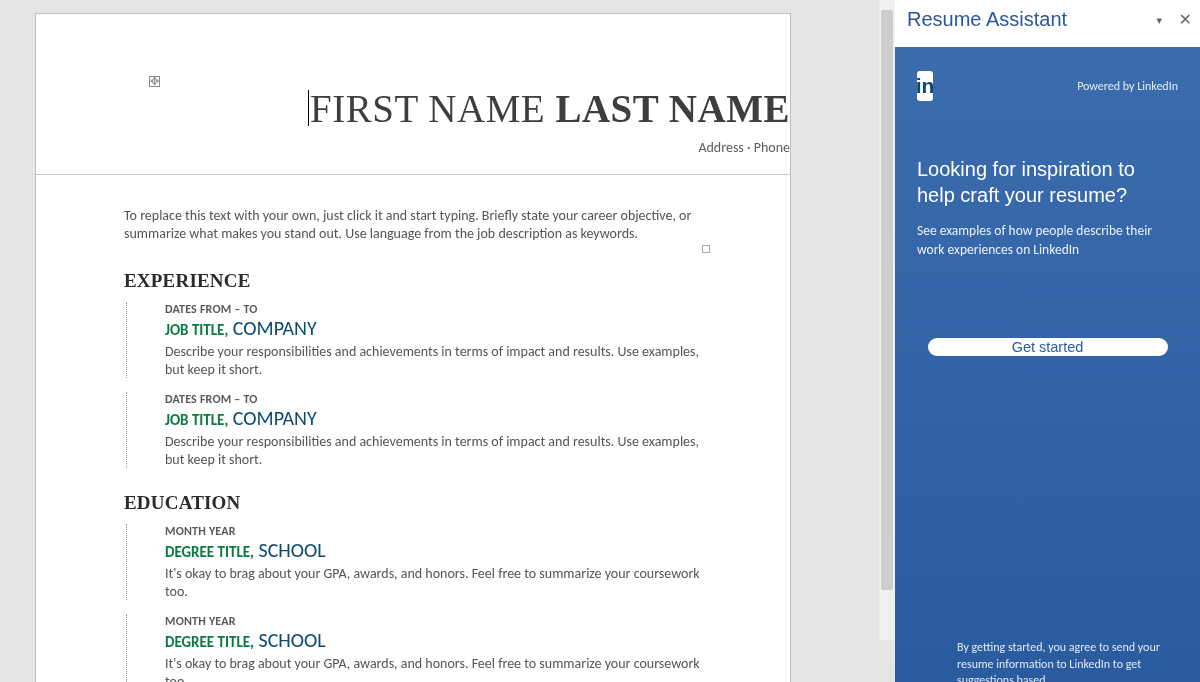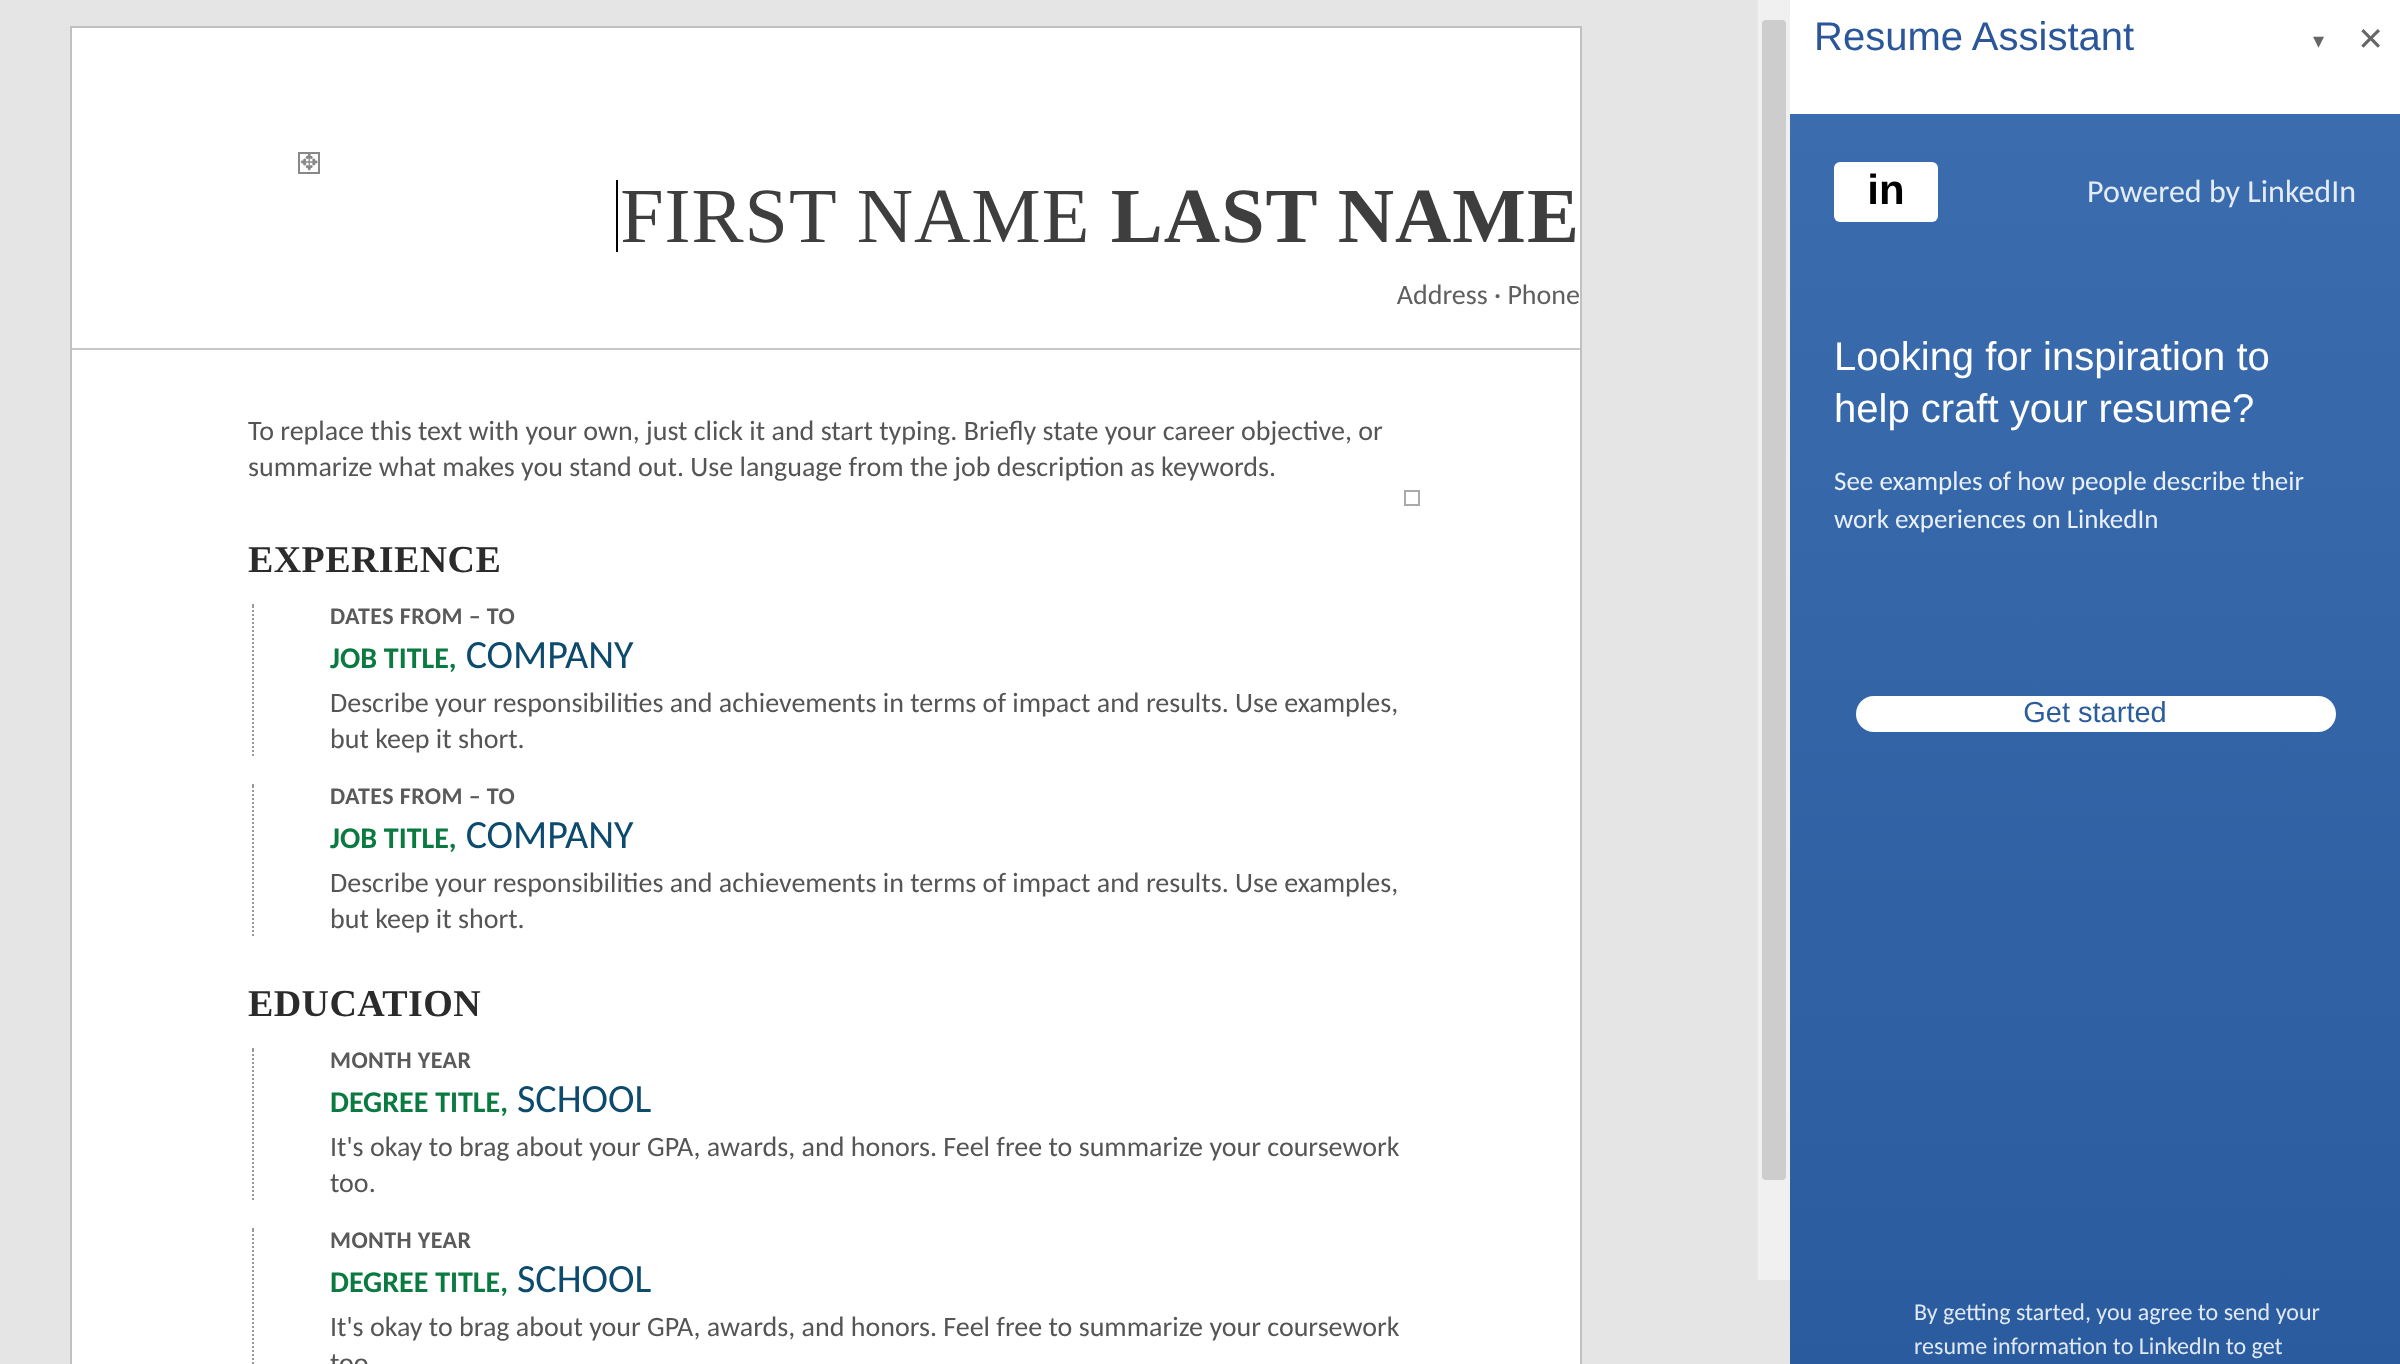--- a/index.html
+++ b/index.html
@@ -28,29 +28,29 @@
     .entry-title-row { margin-bottom: 3px; }
     .entry-title { font-size: 15px; color: #0b7a40; font-weight: 700; }
     .entry-company { font-size: 20px; color: #0c4a6e; }
     .entry-desc { font-size: 14px; color: #555; line-height: 1.25; }
     
     .scrollbar-v { position: absolute; left: 879px; top: 0; width: 16px; height: 640px; background: #f0f0f0; }
     .scrollbar-thumb-v { position: absolute; left: 2px; top: 10px; width: 12px; height: 580px; background: #cdcdcd; border-radius: 2px; }
     
     
     .assistant-pane { position: absolute; left: 895px; top: 0; width: 305px; height: 682px; background: #fff; }
-    .assistant-header { height: 57px; padding: 8px 12px 0 12px; position: relative; }
+    .assistant-header { height: 47px; padding: 8px 12px 0 12px; position: relative; }
     .assistant-title { font-size: 20px; color: #2b579a; font-weight: 400; font-family: "Segoe UI", sans-serif; }
     .assistant-menu { position: absolute; right: 38px; top: 14px; color: #666; font-size: 11px; }
     .assistant-close { position: absolute; right: 8px; top: 10px; color: #666; font-size: 16px; font-family: Arial; cursor: pointer; }
     
     .assistant-body { background: #2e62a8; background: linear-gradient(#3a6cae, #2a5b9e); height: 641px; color: #fff; position: relative; padding: 0; }
     .assistant-top-row { display: flex; justify-content: space-between; align-items: center; padding: 24px 22px 6px 22px; }
-    .linkedin-badge { width: 52px; height: 30px; background: #fff; color: #000000; font-weight: 800; font-size: 21px; display: flex; align-items: center; justify-content: center; border-radius: 3px; font-family: Arial; }
-    .powered-by { font-size: 16px; color: #e3ebf5; }
+    .linkedin-badge { width: 16px; height: 30px; background: #fff; color: #0c4a6e; font-weight: 800; font-size: 21px; display: flex; align-items: center; justify-content: center; border-radius: 3px; font-family: Arial; }
+    .powered-by { font-size: 12px; color: #e3ebf5; }
     
     .assistant-heading { font-size: 20px; font-weight: 400; line-height: 1.28; padding: 50px 22px 6px 22px; font-family: "Segoe UI", sans-serif; color: #fefefe; }
     .assistant-sub { font-size: 13.5px; line-height: 1.4; padding: 8px 22px 0 22px; color: #e9f0f9; }
     
     .get-started-btn { display: block; margin: 78px auto 0 auto; width: 240px; height: 18px; background: #fff; border: none; border-radius: 16px; color: #2b5d9c; font-size: 14.5px; font-family: "Segoe UI", sans-serif; cursor: pointer; }
     
     .assistant-disclaimer { position: absolute; bottom: 0; left: 0; right: 0; padding: 0 22px 0px 22px; font-size: 12px; line-height: 1.35; color: #dfe8f3; margin-left: 40px; }
   </style>
 </head>
 <body>

